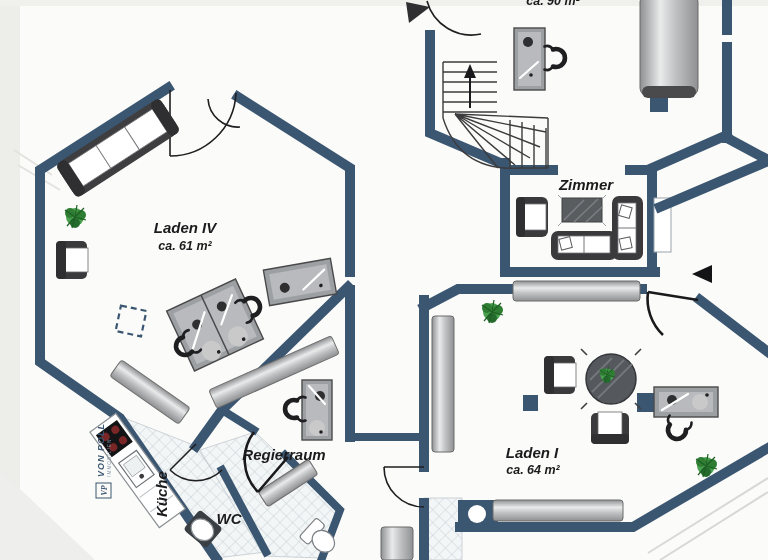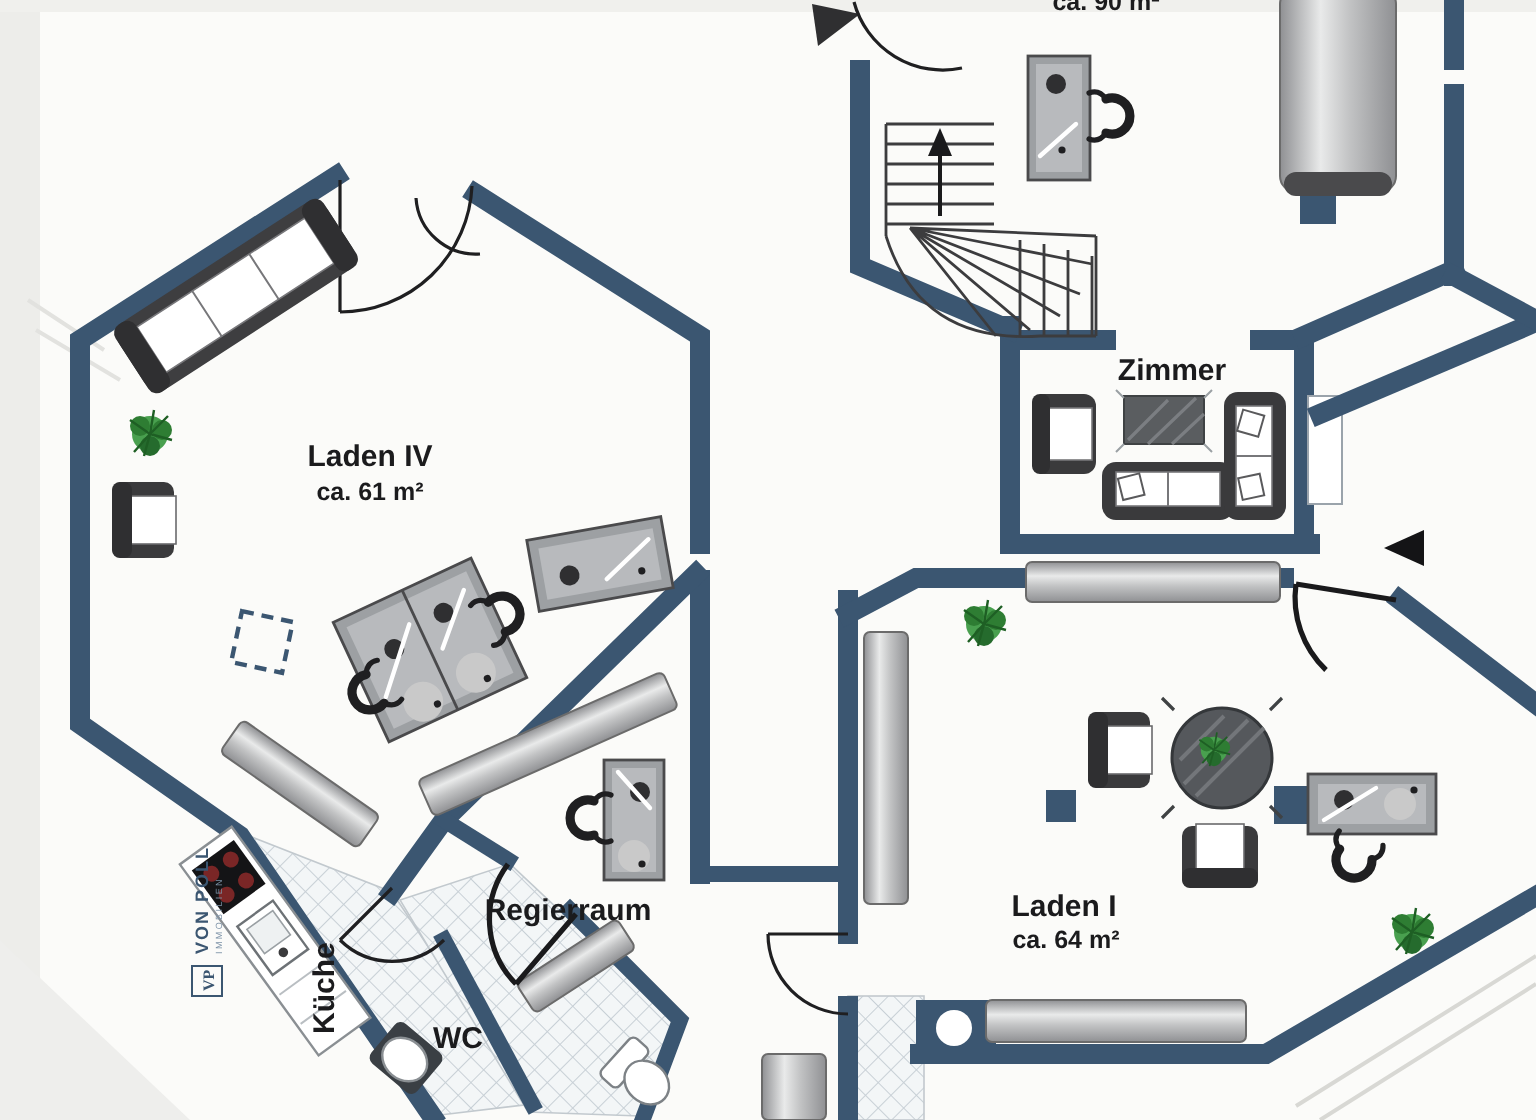--- a/index.html
+++ b/index.html
@@ -1,17 +1,17 @@
 <!DOCTYPE html>
 <html><head>
 <meta charset="utf-8">
 <style>
   html,body{margin:0;padding:0;background:#ffffff;}
   .stage{position:relative;width:768px;height:560px;overflow:hidden;
-         background:#fde047;font-family:"Liberation Sans",sans-serif;}
+         background:#fde047;font-family:"Liberation Sans",sans-serif;font-style:italic;}
   svg{display:block}
   .wall{stroke:#3b5671;stroke-width:10;fill:none;stroke-linecap:square}
   .wallthin{stroke:#3b5671;stroke-width:8;fill:none;stroke-linecap:square}
   .door{stroke:#1f1f21;stroke-width:1.6;fill:none}
   .doorheavy{stroke:#1a1a1c;stroke-width:2.6;fill:none}
   .tread{stroke:#3c3c3e;stroke-width:1.4;fill:none}
   .lbl{font-family:"Liberation Sans",sans-serif;font-weight:bold;font-size:15px;fill:#1b1b1d}
   .lblsub{font-family:"Liberation Sans",sans-serif;font-weight:bold;font-size:12.5px;fill:#1b1b1d}
   .wm1{font-family:"Liberation Sans",sans-serif;font-weight:bold;font-size:9px;fill:#3b5671;letter-spacing:1px}
   .wm2{font-family:"Liberation Sans",sans-serif;font-size:4.5px;fill:#7d93a8;letter-spacing:1.2px}

